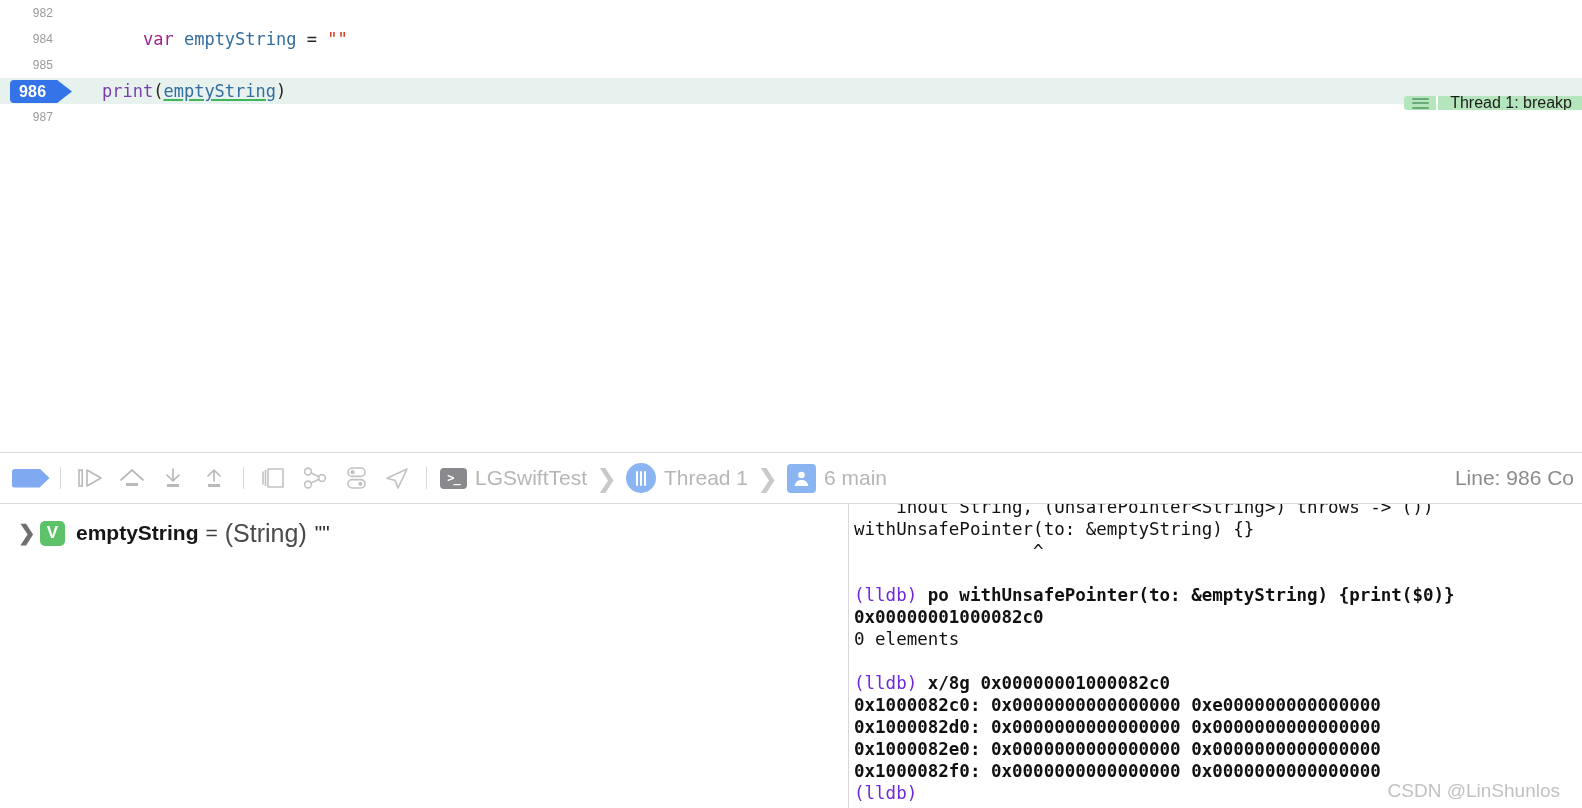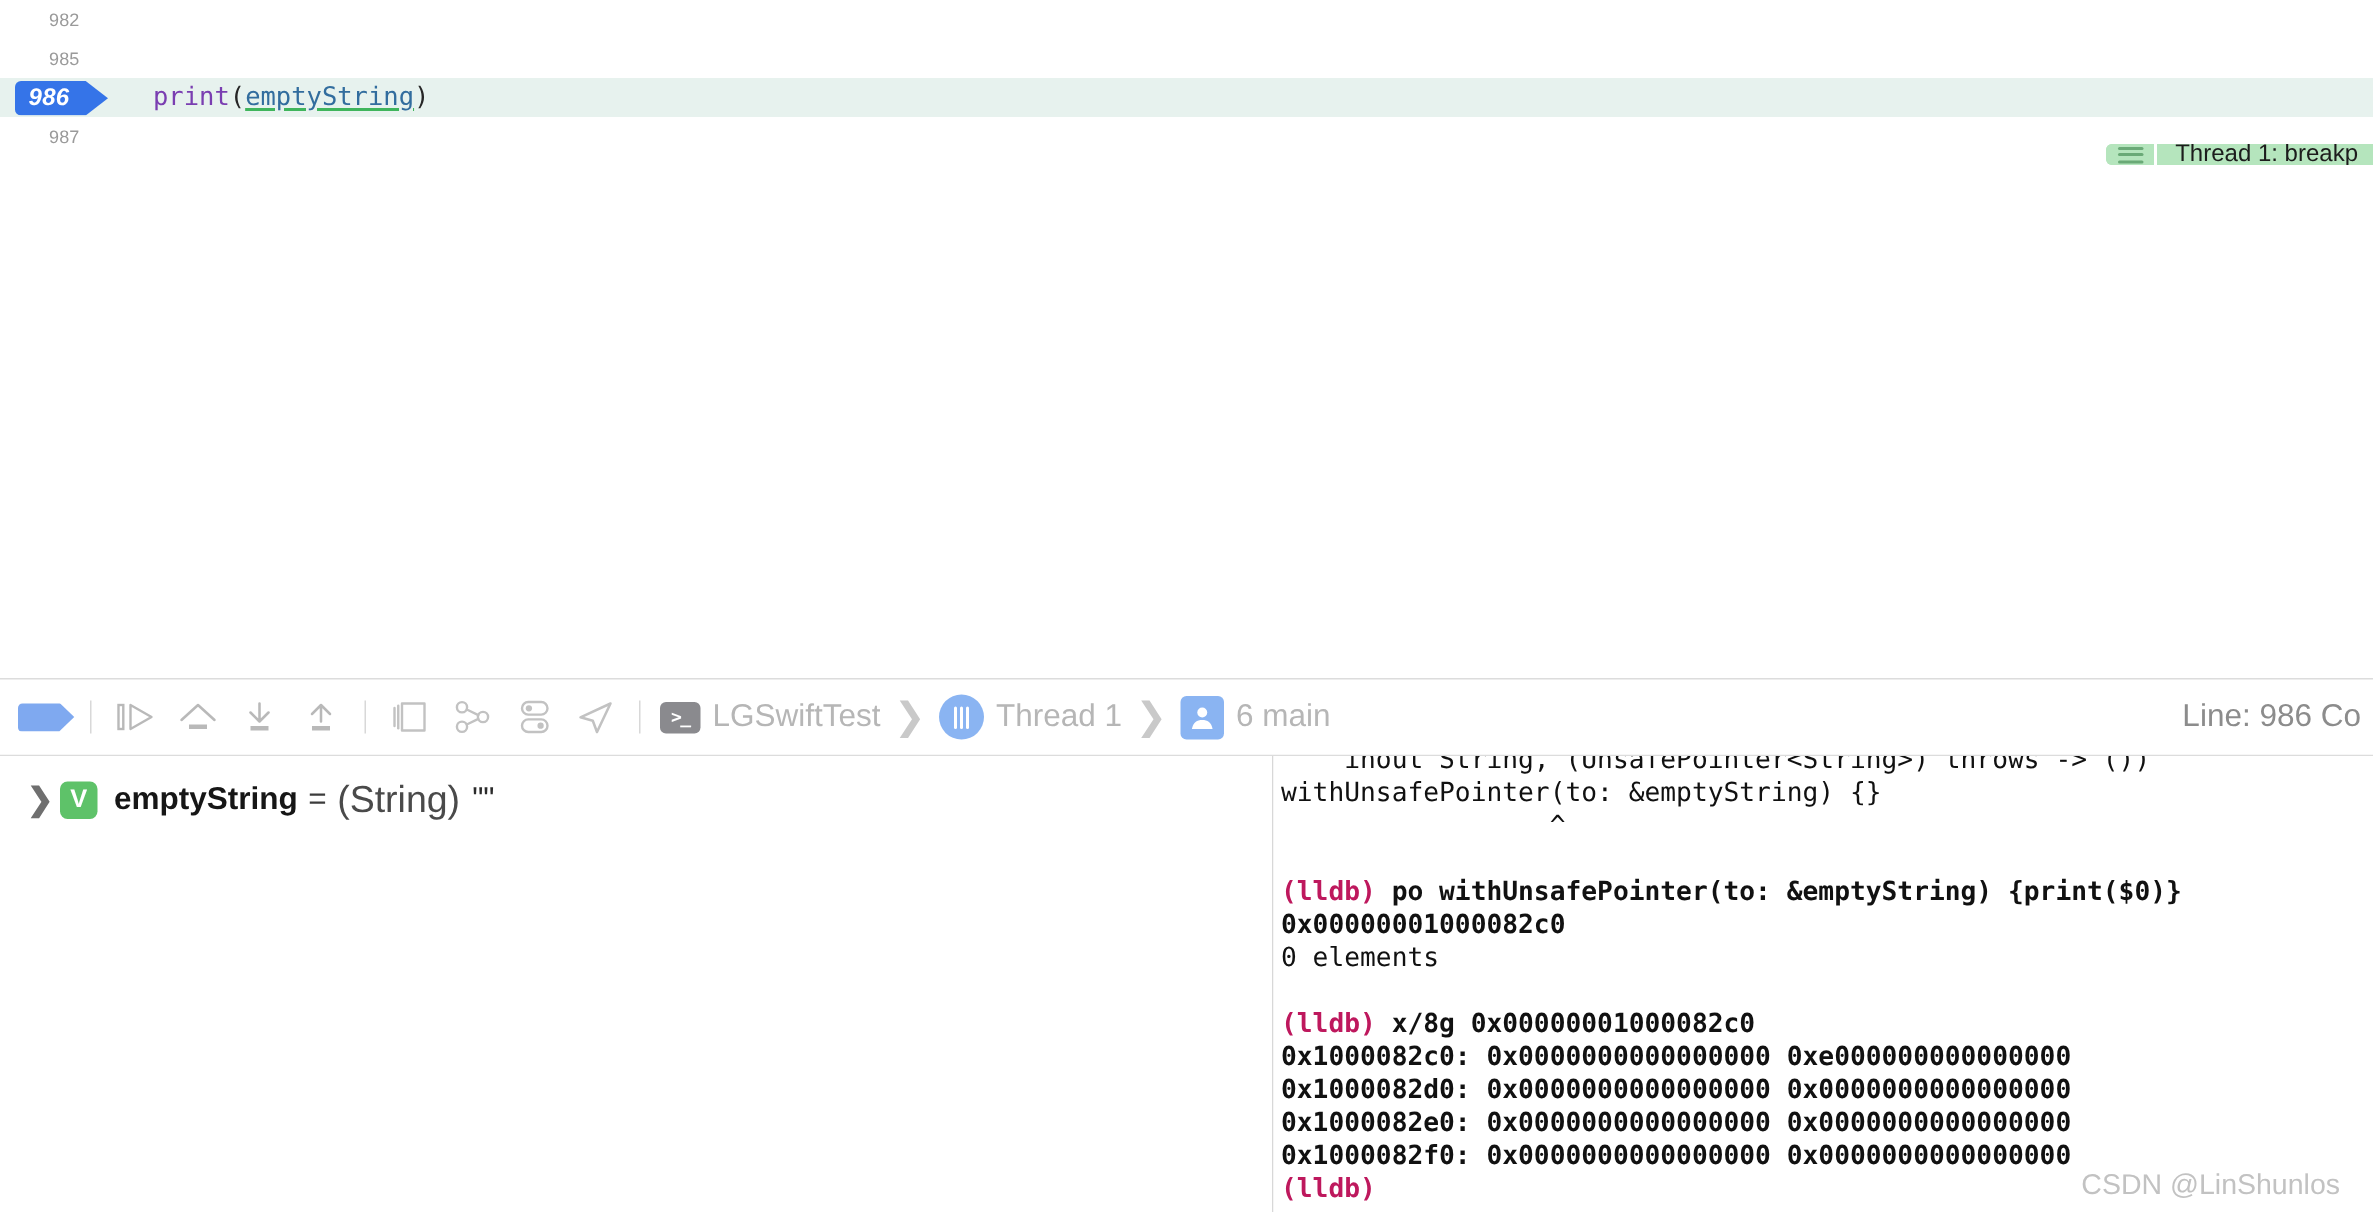--- a/index.html
+++ b/index.html
@@ -71,21 +71,20 @@
     font-family: "Liberation Sans", sans-serif;
     font-size: 16px;
     font-weight: 700;
     display: flex;
     align-items: center;
     padding-left: 9px;
     box-sizing: border-box;
     border-radius: 4px 0 0 4px;
     clip-path: polygon(0 0, 76% 0, 100% 50%, 76% 100%, 0 100%);
     letter-spacing: .2px;
-    font-style: italic;
   }
   .code-text { padding-left: 26px; }
   .tok-kw      { color: #9b2393; }
   .tok-var     { color: #326d9e; }
   .tok-plain   { color: #262626; }
   .tok-str     { color: #d12f1b; }
   .tok-fn      { color: #7a3eb1; }
   .tok-ident-u {
     color: #326d9e;
     text-decoration: underline;
@@ -327,22 +326,22 @@
   .console-inner {
     font-family: "DejaVu Sans Mono", monospace;
     font-size: 17.5px;
     line-height: 22px;
     color: #111111;
     white-space: pre;
     margin-top: -8px;
   }
   .c-line { white-space: pre; }
   .c-prompt {
-    color: #be185d;
-    font-weight: 700;
+    color: #6d28d9;
+    font-weight: 400;
   }
   .c-cmd { font-weight: 700; color: #111111; }
   .c-bold { font-weight: 700; color: #111111; }
   .c-blank { height: 22px; }
 
   .watermark {
     position: absolute;
     right: 22px;
     bottom: 6px;
     font-size: 19px;
@@ -353,20 +352,21 @@
   }
 </style>
 </head>
 <body>
 
 <div class="app">
 
   <div class="editor">
     <div id="code-lines">
         <div class="code-line"><div class="gutter">982</div><div style="width: 14px; flex: 0 0 auto;"></div><div class="code-text"></div></div>
+        <div class="code-line"><div class="gutter">984</div><div style="width: 14px; flex: 0 0 auto;"></div><div class="code-text"><span class="tok-plain">    </span><span class="tok-kw">var</span><span class="tok-plain"> </span><span class="tok-var">emptyString</span><span class="tok-plain"> = </span><span class="tok-str">""</span></div></div>
         <div class="code-line"><div class="gutter">985</div><div style="width: 14px; flex: 0 0 auto;"></div><div class="code-text"></div></div>
         <div class="code-line current"><div class="gutter-bp"><div class="bp-flag">986</div></div><div class="code-text"><span class="tok-fn">print</span><span class="tok-plain">(</span><span class="tok-ident-u">emptyString</span><span class="tok-plain">)</span></div></div>
         <div class="code-line"><div class="gutter">987</div><div style="width: 14px; flex: 0 0 auto;"></div><div class="code-text"></div></div>
       </div>
 
     <div class="bp-annotation">
       <div class="bp-ann-handle">
         <span class="bars">
             <i></i>
             <i></i>

